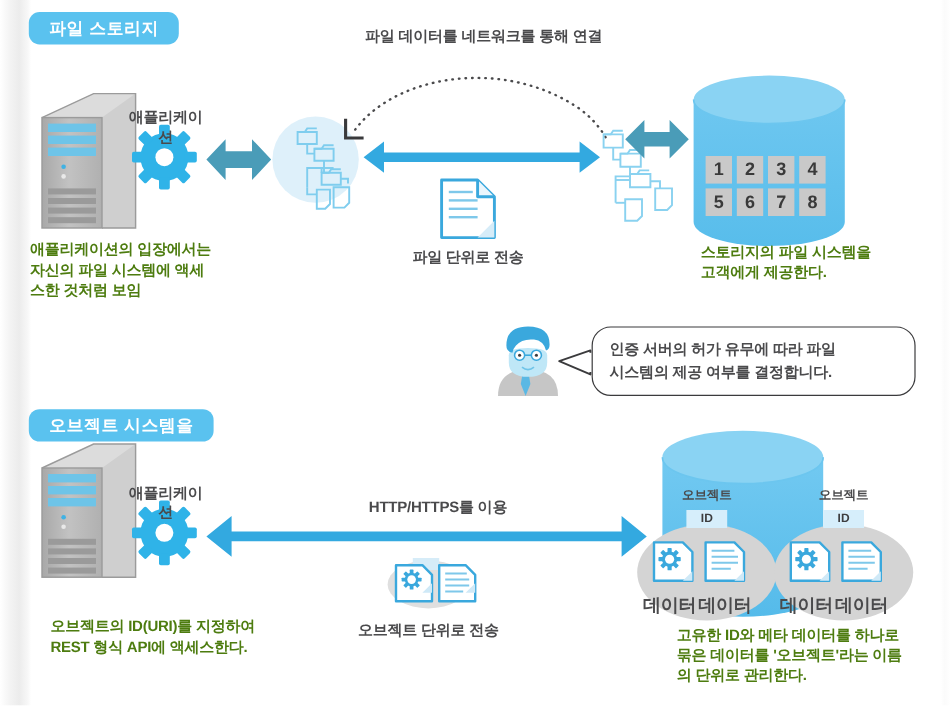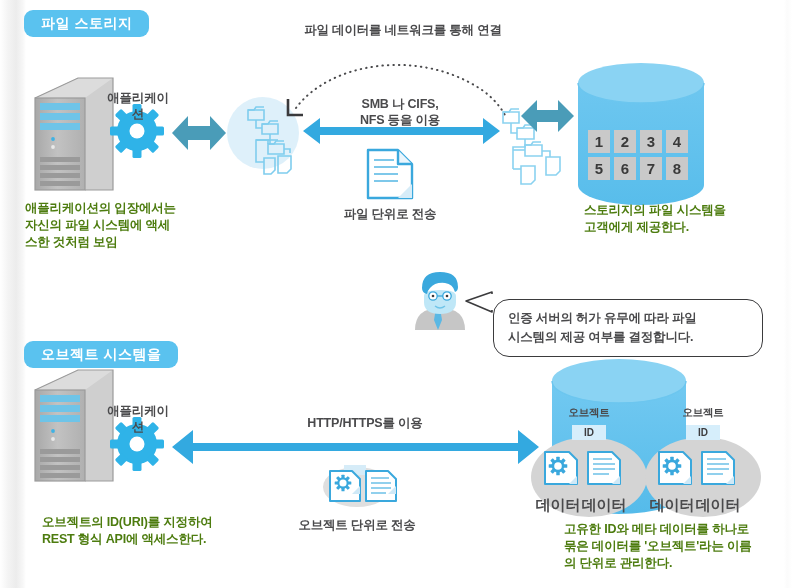--- a/index.html
+++ b/index.html
@@ -42,21 +42,21 @@
   .lbl{
     color:#4a4a4c;font-size:12.5px;font-weight:bold;text-align:center;
     white-space:pre-line;line-height:16px;letter-spacing:-.2px;
   }
   .lbl-xs{font-size:15px;}
 
   
   .bubble{
     border:1.6px solid #3b3b3d;border-radius:16px;background:#fff;
     color:#4a4a4c;font-size:12.5px;font-weight:bold;line-height:19px;
-    padding:9px 14px;white-space:pre-line;letter-spacing:-.2px;margin-top:27px;
+    padding:9px 14px;white-space:pre-line;letter-spacing:-.2px;
   }
 
   .obj-title{
     color:#4a4a4c;font-size:10.5px;font-weight:bold;text-align:center;
     letter-spacing:-.2px;
   }
   .id-chip{
     background:#d6eefb;color:#3d3d3f;font-size:10px;font-weight:bold;
     text-align:center;width:34px;height:15px;line-height:15px;
   }
@@ -349,22 +349,20 @@
   <div class="abs badge" style="left:24px;top:10px">파일 스토리지</div>
 
   <div class="abs lbl" style="left:103px;top:90px;width:70px">애플리케이션</div>
 
   <div class="abs cap" style="left:25px;top:200px;width:200px">애플리케이션의 입장에서는
 자신의 파일 시스템에 액세
 스한 것처럼 보임</div>
 
   <div class="abs lbl" style="left:258px;top:22px;width:290px">파일 데이터를 네트워크를 통해 연결</div>
 
-  <div class="abs lbl" style="left:330px;top:96px;width:140px">SMB 나 CIFS,
-NFS 등을 이용</div>
 
   <div class="abs lbl" style="left:320px;top:206px;width:140px">파일 단위로 전송</div>
 
   <div class="abs" style="left:588px;top:130px;width:106px">
     <div style="display:flex;gap:4px;margin-bottom:4px">
       <div class="cell-num">1</div>
       <div class="cell-num">2</div>
       <div class="cell-num">3</div>
       <div class="cell-num">4</div>
     </div>

